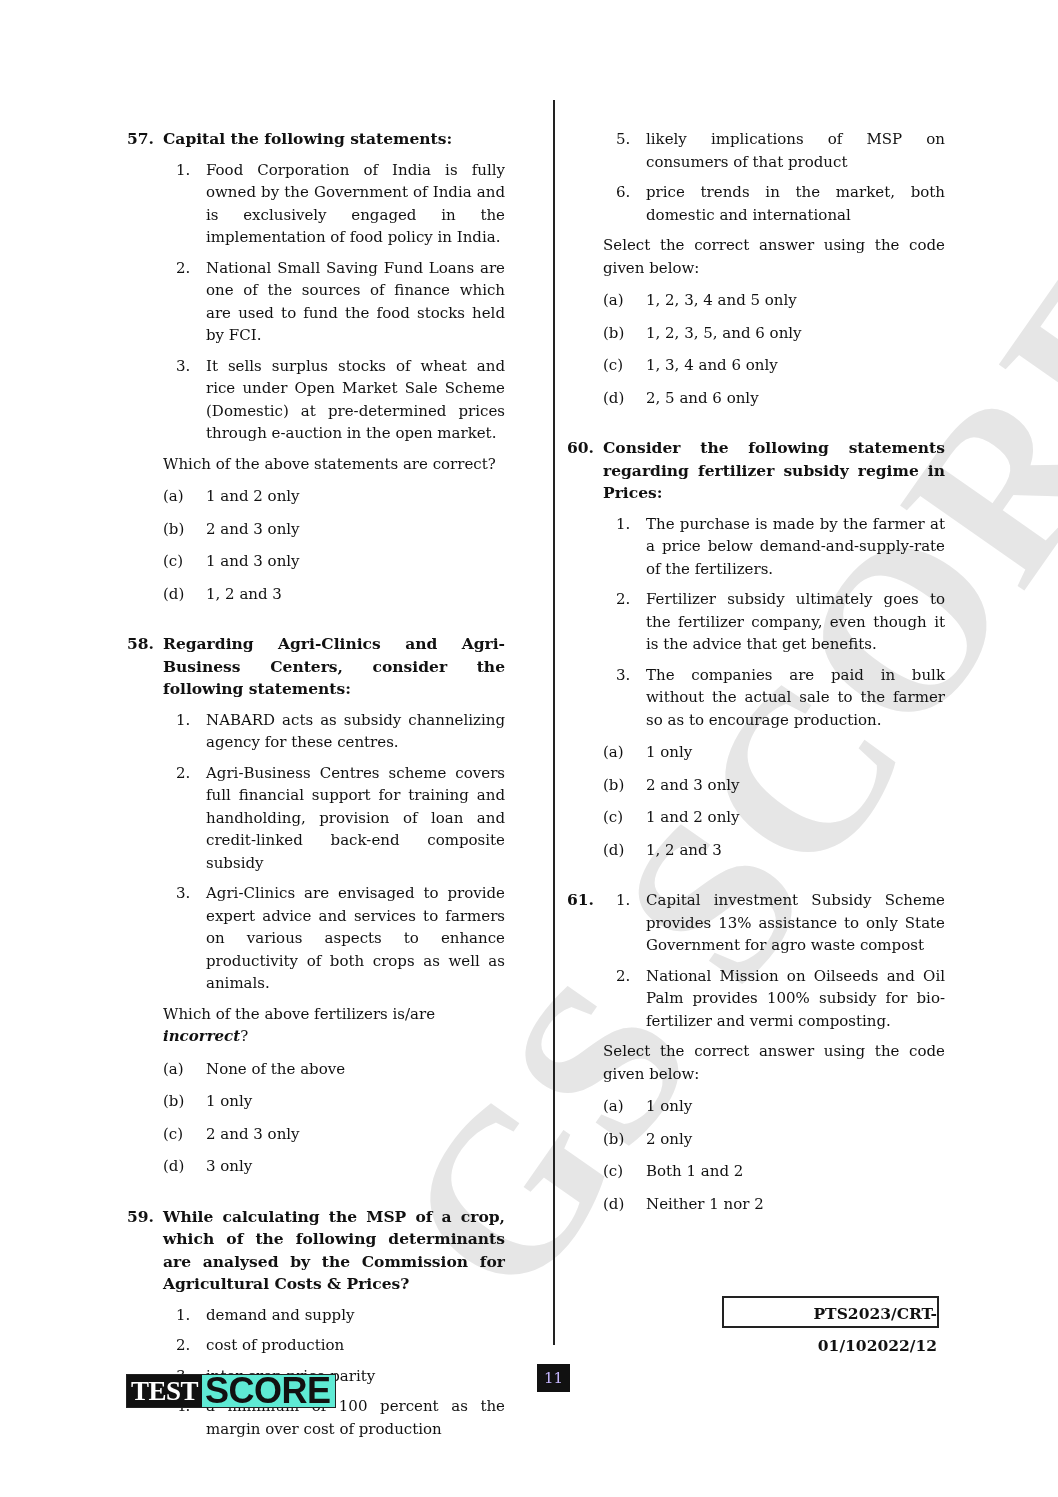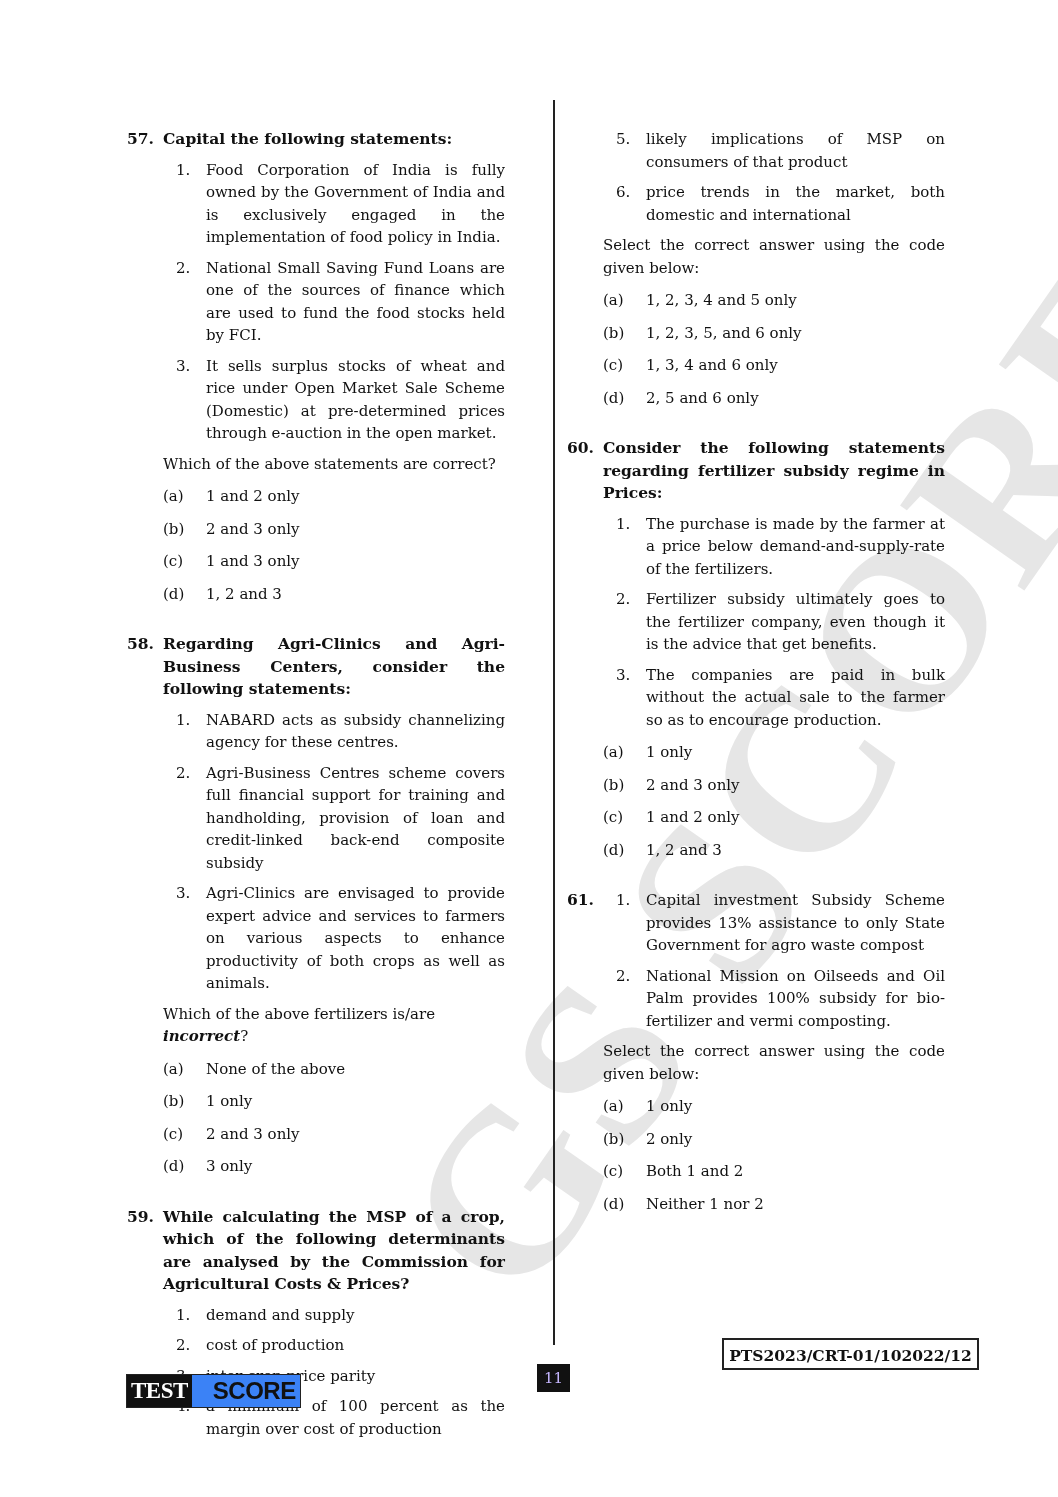--- a/index.html
+++ b/index.html
@@ -27,28 +27,28 @@
   .stmt-num { position: absolute; left: -30px; top: 0; }
   .prompt { margin-left: 36px; margin-top: 6px; font-size: 15px; line-height: 22.5px; text-align: justify; }
   .prompt em { font-weight: bold; font-style: italic; }
   .opts { margin: 10px 0 0 36px; padding: 0; list-style: none; }
   .opt { display: flex; font-size: 15px; line-height: 22.5px; margin-bottom: 10px; cursor: pointer; }
   .opt-label { width: 43px; flex: none; }
 
   .footer-logo { position: absolute; left: 126px; top: 1374px; height: 32px; display: flex;
                  border: 1px solid #222; z-index: 2; }
   .logo-test { background: #111; color: #fff; font-family: "Liberation Serif", serif; font-weight: bold;
-               font-size: 23px; line-height: 32px; padding: 0 4px 0 4px; letter-spacing: -0.5px; }
-  .logo-score { background: #3b82f6; color: #111; font-family: "Liberation Sans", sans-serif; font-weight: bold;
-                font-size: 24px; line-height: 32px; padding: 0 4px 0 21px; letter-spacing: -0.5px; }
+               font-size: 27px; line-height: 32px; padding: 0 4px 0 4px; letter-spacing: -0.5px; }
+  .logo-score { background: #5eead4; color: #111; font-family: "Liberation Sans", sans-serif; font-weight: bold;
+                font-size: 36px; line-height: 32px; padding: 0 4px 0 3px; letter-spacing: -0.5px; }
   .page-num { position: absolute; left: 537px; top: 1364px; width: 33px; height: 28px; background: #111;
               color: #c4b5fd; font-size: 15px; line-height: 28px; text-align: center; z-index: 2; }
-  .code-box { position: absolute; left: 722px; top: 1338px; width: 257px; height: 32px;
+  .code-box { position: absolute; left: 722px; top: 1296px; width: 217px; height: 32px;
               border: 2px solid #222; font-weight: bold; font-size: 15.5px; line-height: 32px;
-              text-align: center; z-index: 2; box-sizing: border-box; }
+              text-align: right; z-index: 2; box-sizing: border-box; }
 </style>
 </head>
 <body>
 
 <div class="page">
 
   <div class="watermark">GS SCORE</div>
   <div class="divider"></div>
 
   <div class="col col-left">

